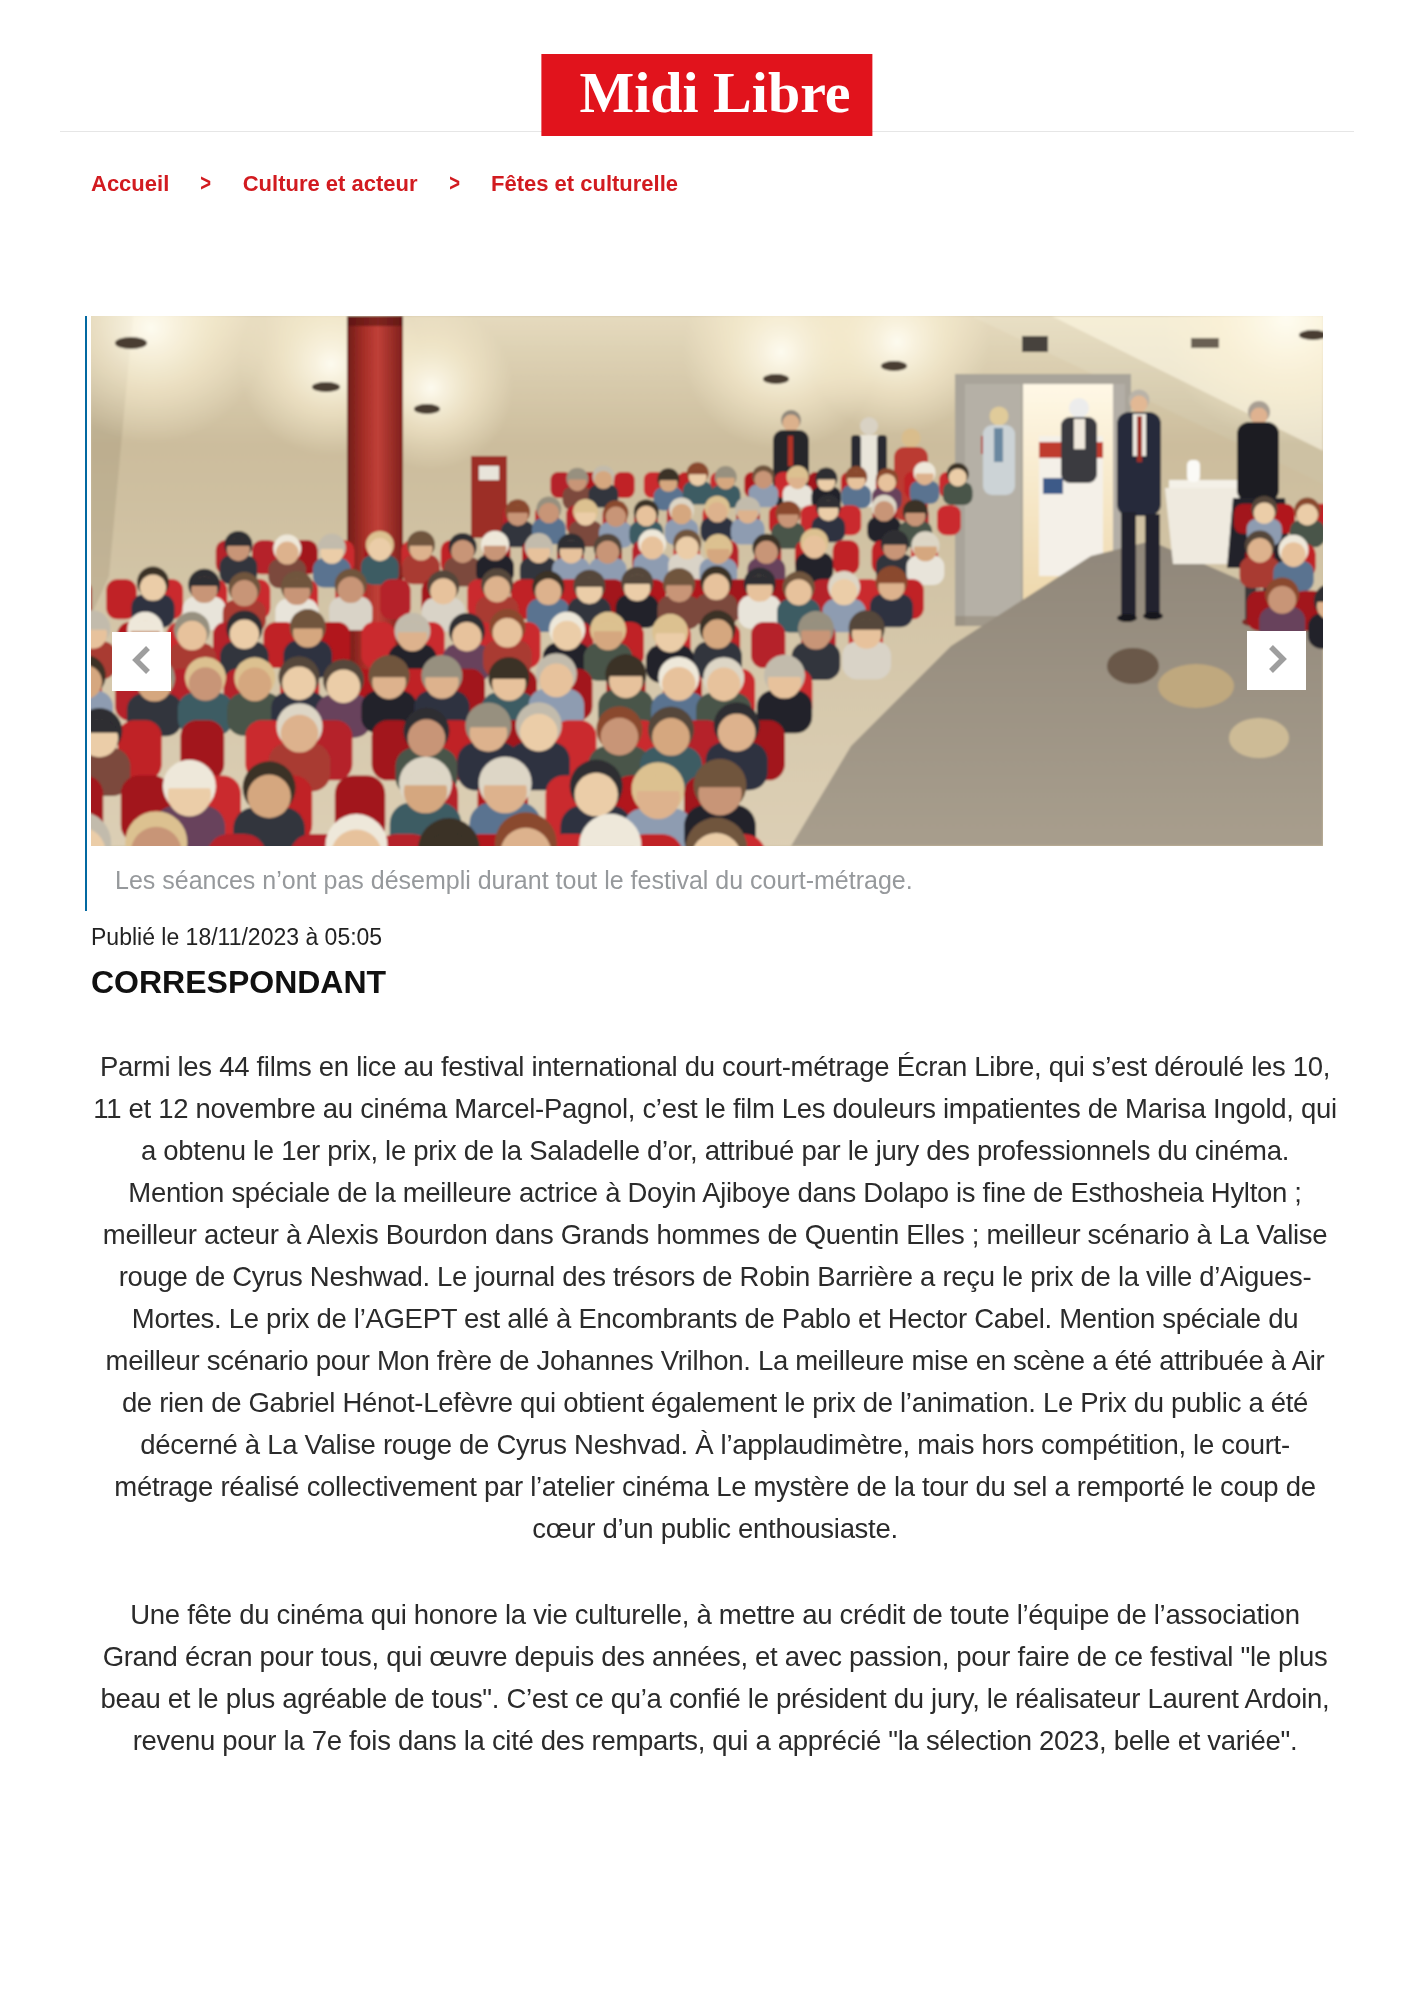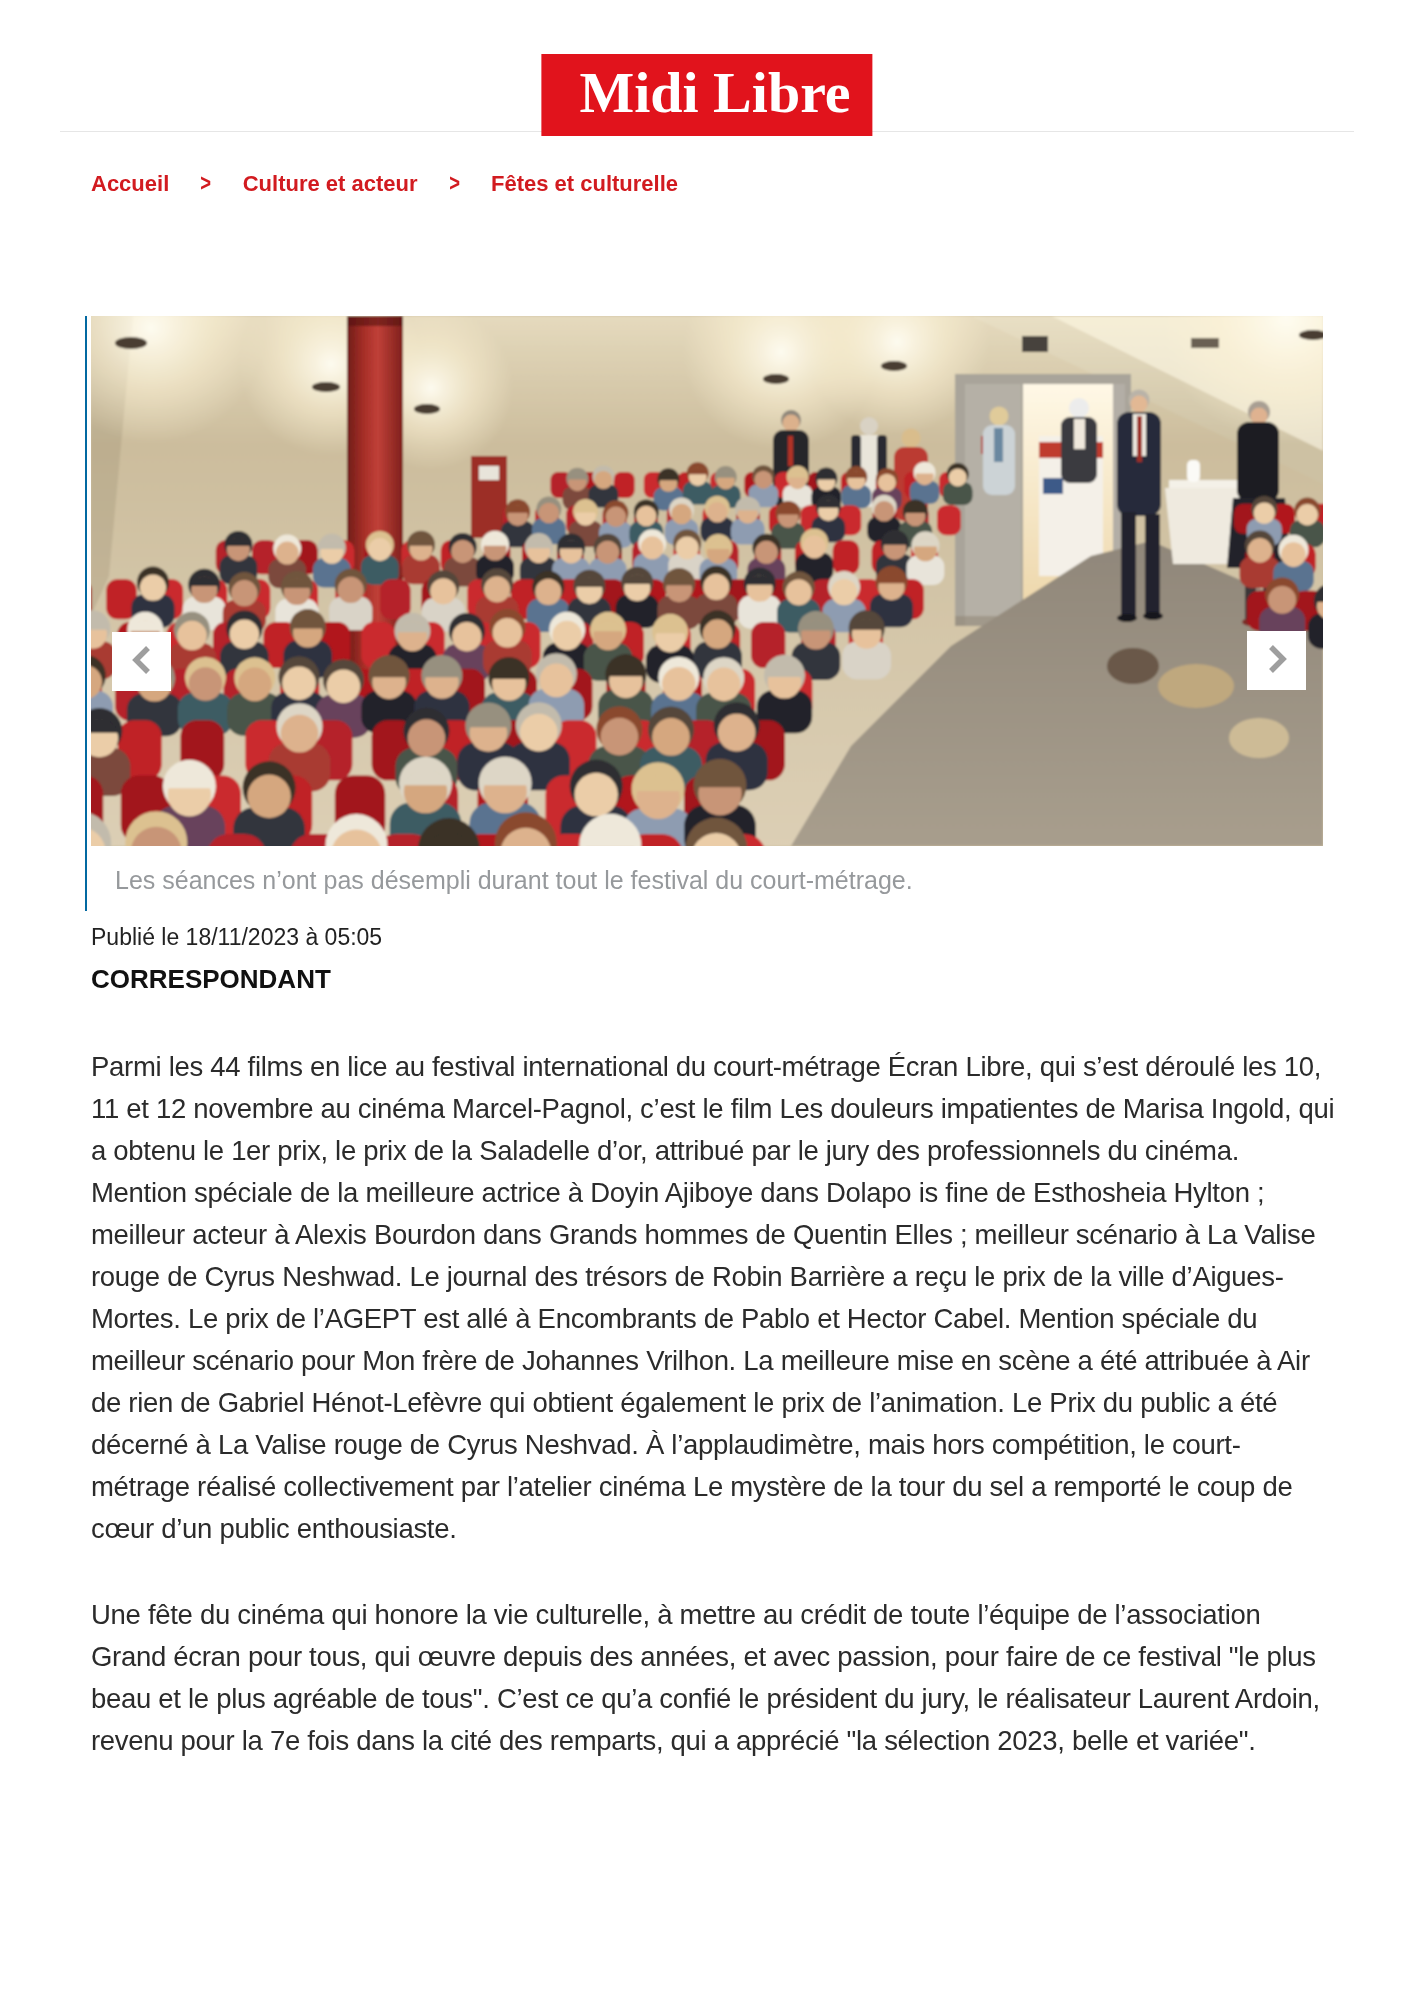--- a/index.html
+++ b/index.html
@@ -24,25 +24,25 @@
   .photo{position:relative;width:1232px;height:530px;overflow:hidden;background:#cdbfa0;}
   .photo svg{display:block;width:1232px;height:530px;}
   figcaption{padding:20px 10px 16px 24px;font-size:25px;color:#96999c;}
   
   .nav-btn{position:absolute;width:59px;height:59px;background:#ffffff;border:0;padding:0;
            display:flex;align-items:center;justify-content:center;cursor:pointer;z-index:3;}
   .nav-prev{left:112px;top:632px;}
   .nav-next{left:1247px;top:631px;}
   
   .pub{position:absolute;left:91px;top:924px;font-size:23px;color:#222;}
-  .author{position:absolute;left:91px;top:964px;font-size:26px;font-weight:700;color:#111;}
+  .author{position:absolute;left:91px;top:964px;font-size:32px;font-weight:700;color:#111;}
   
   .body-text{position:absolute;left:91px;top:1046px;width:1248px;font-size:27.5px;
              letter-spacing:-0.3px;line-height:42px;color:#2b2b2b;}
-  .body-text p{margin:0 0 44px 0;}
+  .body-text p{margin:0 0 44px 0;text-align:center;}
   .sig{margin:0;}
 </style>
 </head>
 <body>
 
 <div class="page">
 
   <div class="header"></div>
   <a class="logo">Midi Libre</a>
 

